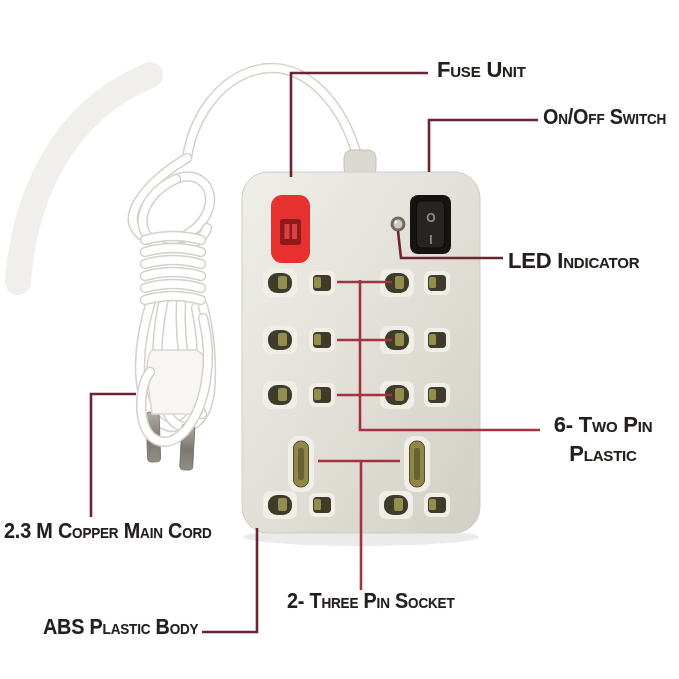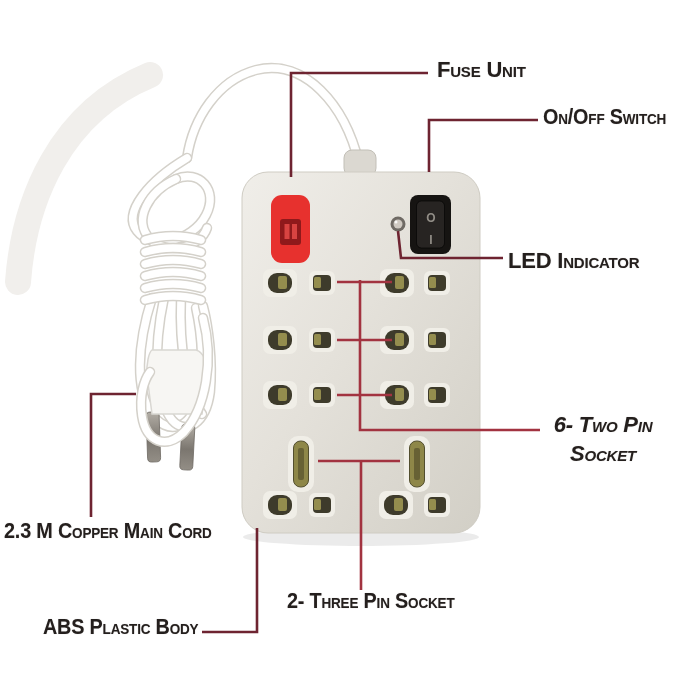--- a/index.html
+++ b/index.html
@@ -14,21 +14,21 @@
     font-family:"Liberation Sans",sans-serif;
     font-weight:700;
     font-variant:small-caps;
     font-size:22px;
     letter-spacing:-0.2px;
     color:#241f1d;
     white-space:nowrap;
     text-shadow:0 0 1px rgba(40,30,25,.25);
   }
   .tight{transform:scaleX(.9);transform-origin:0 50%;}
-  .label-two-pin{width:130px;text-align:center;line-height:29px;white-space:normal;font-style:italic;}
+  .label-two-pin{width:130px;text-align:center;line-height:29px;white-space:normal;}
   .cg{stroke:#d4d1ca;stroke-width:10.5;fill:none;stroke-linecap:round;}
   .cw{stroke:#ffffff;stroke-width:7.5;fill:none;stroke-linecap:round;}
   .callout-dark{stroke:#6e2431;stroke-width:2.6;fill:none;}
   .callout-red{stroke:#a23340;stroke-width:2.6;fill:none;}
 </style>
 </head>
 <body>
 
 <div class="stage">
 
@@ -176,21 +176,21 @@
   </svg>
 
   <div class="label" style="left:437px;top:57px;text-align:center;">Fuse Unit</div>
 
   <div class="label tight" style="left:543px;top:104px;">On/Off Switch</div>
 
   <div class="label" style="left:508px;top:248px;text-align:right;">LED Indicator</div>
 
   <div class="label label-two-pin" style="left:538px;top:410px;">
     <div>6- Two Pin</div>
-    <div>Socket</div>
+    <div>Plastic</div>
   </div>
 
   <div class="label tight" style="left:287px;top:588px;">2- Three Pin Socket</div>
 
   <div class="label tight" style="left:4px;top:518px;">2.3 M Copper Main Cord</div>
 
   <div class="label tight" style="left:43px;top:614px;">ABS Plastic Body</div>
 
 </div>
 

